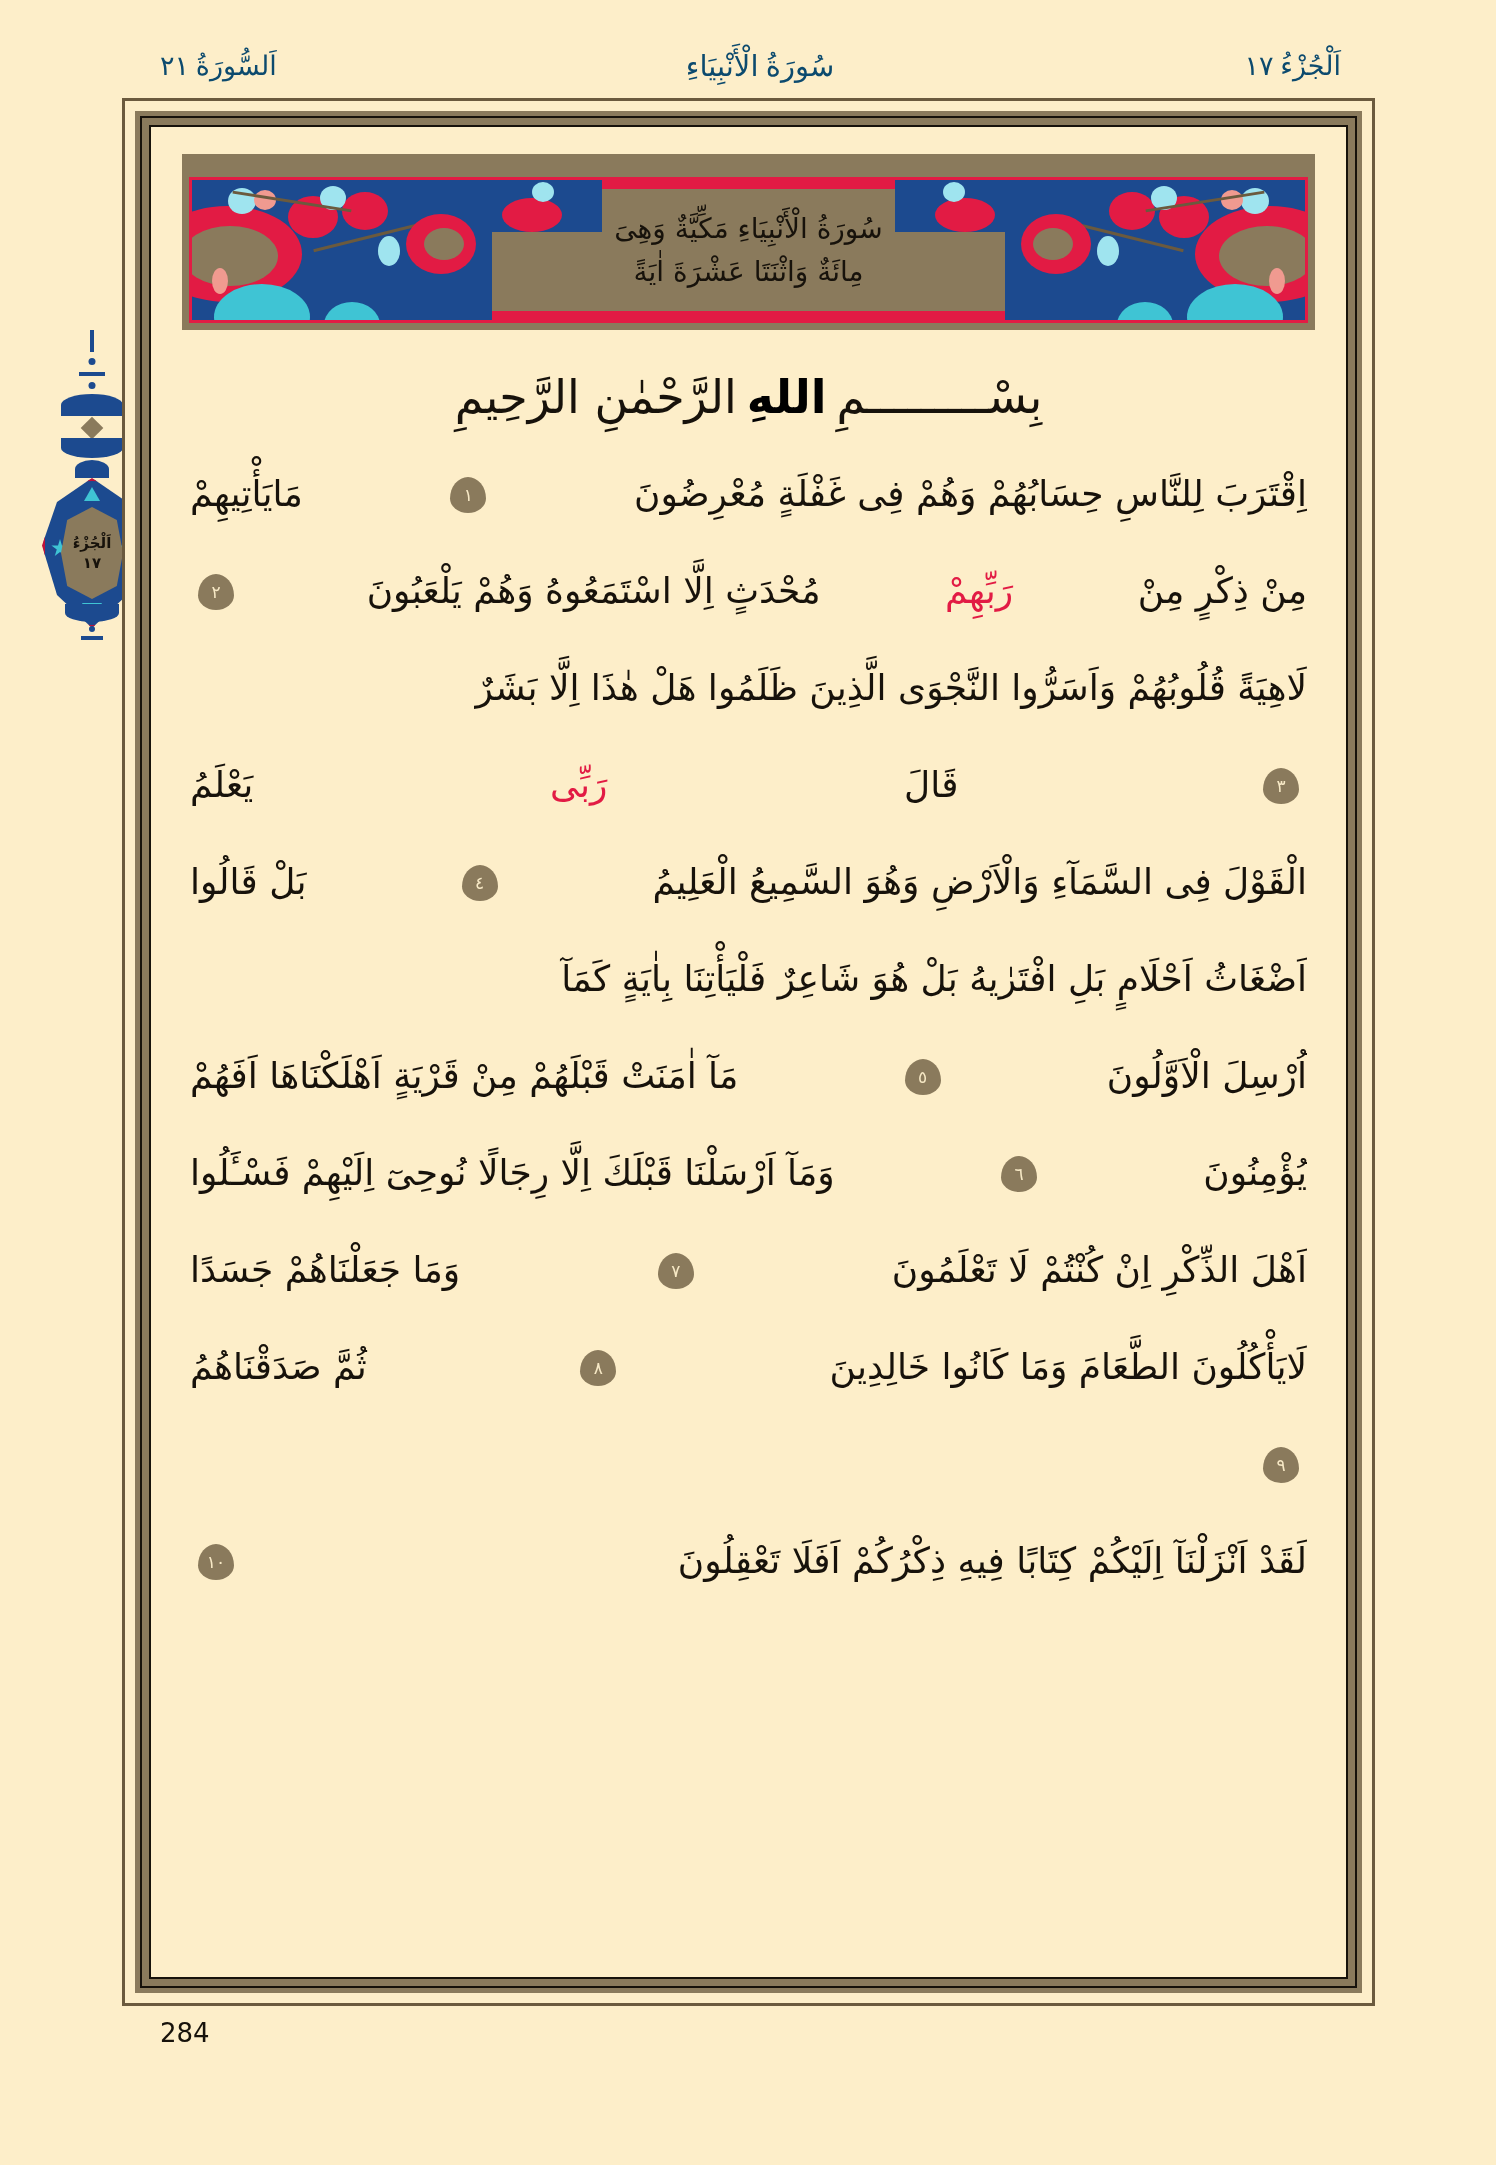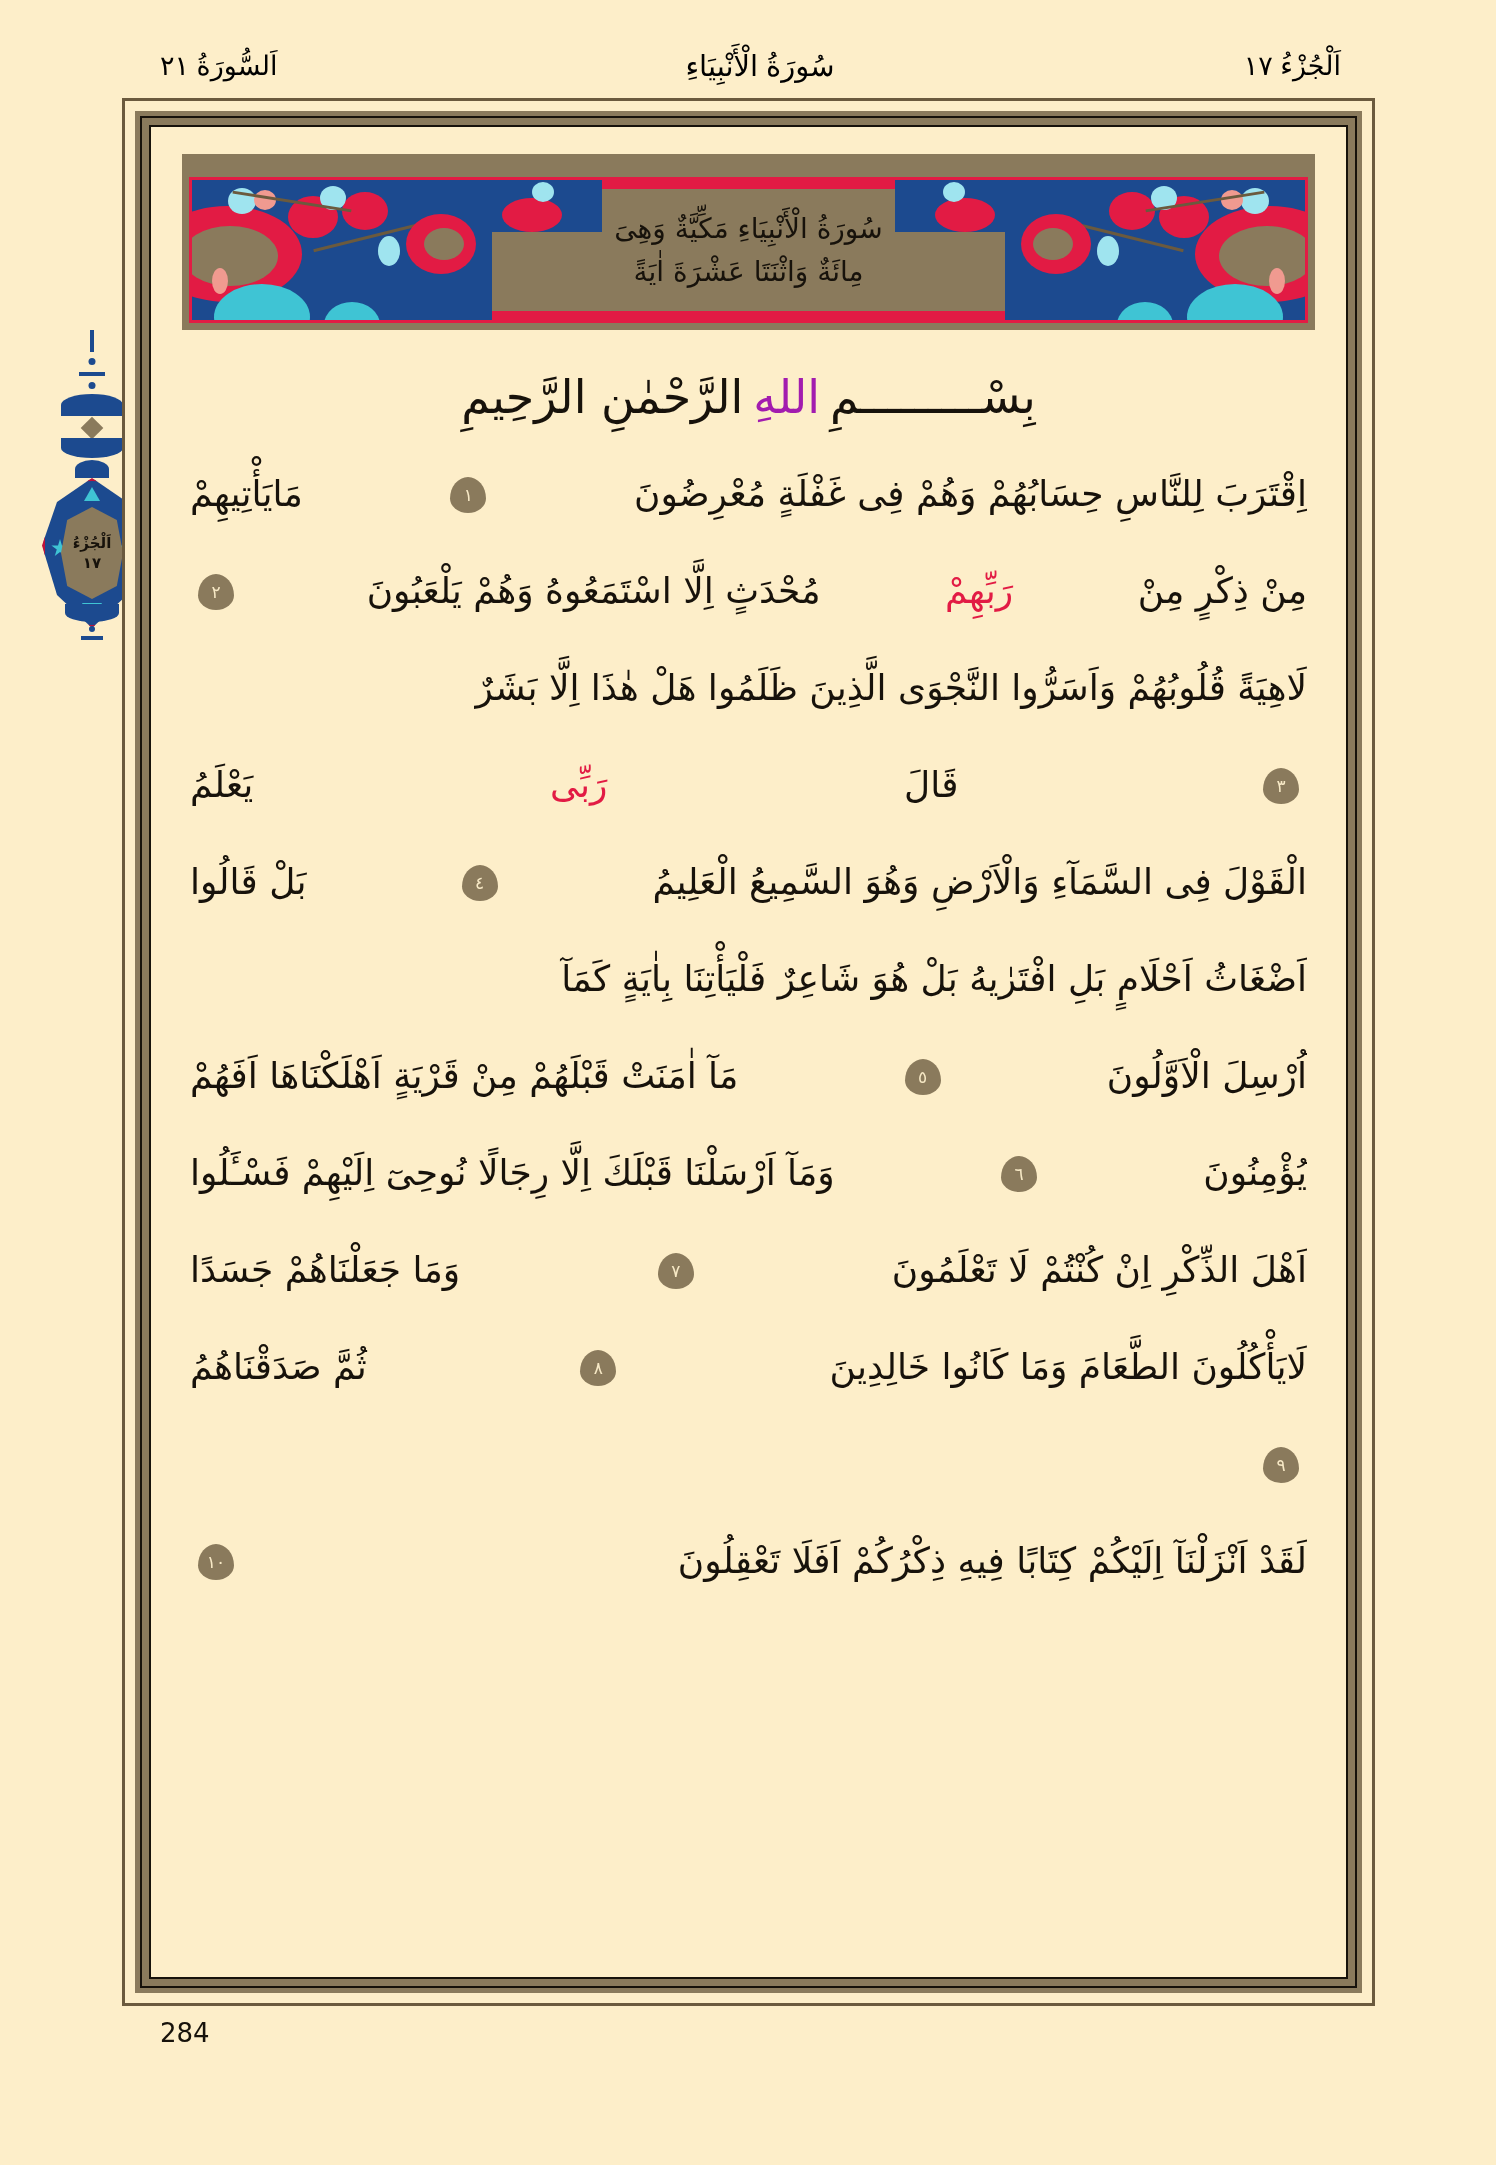--- a/index.html
+++ b/index.html
@@ -12,22 +12,22 @@
     position:relative;
   }
   .page{position:relative;width:1496px;height:2165px;}
 
   
   .running-head{
     position:absolute;left:0;top:38px;width:1496px;height:56px;
   }
   .rh-item{
     position:absolute;top:0;
-    font-family:Liberation Sans, sans-serif;
-    font-size:27px;color:#000000;white-space:nowrap;
+    font-family:Liberation Serif, serif;
+    font-size:27px;color:#0c4a6e;white-space:nowrap;
     direction:rtl;line-height:56px;
   }
   .rh-right{right:155px;}
   .rh-center{left:12px;width:1496px;text-align:center;font-size:29px;}
   .rh-left{left:160px;}
 
   
   .frame-outer{
     position:absolute;left:122px;top:98px;
     width:1253px;height:1908px;
@@ -116,21 +116,21 @@
     margin-top:24px;
     text-align:center;
     font-size:46px;
     direction:rtl;
     color:#17120b;
     line-height:1.1;
     height:86px;
     display:flex;align-items:center;justify-content:center;
     font-family:"DejaVu Sans","Liberation Sans",sans-serif;
   }
-  .basmala .allah{color:#a21caf;}
+  .basmala .allah{color:#000000;font-weight:bold;}
 
   
   .ayat{
     margin:6px 30px 0 30px;
     direction:rtl;
   }
   .aline{
     display:flex;
     align-items:center;
     justify-content:space-between;

